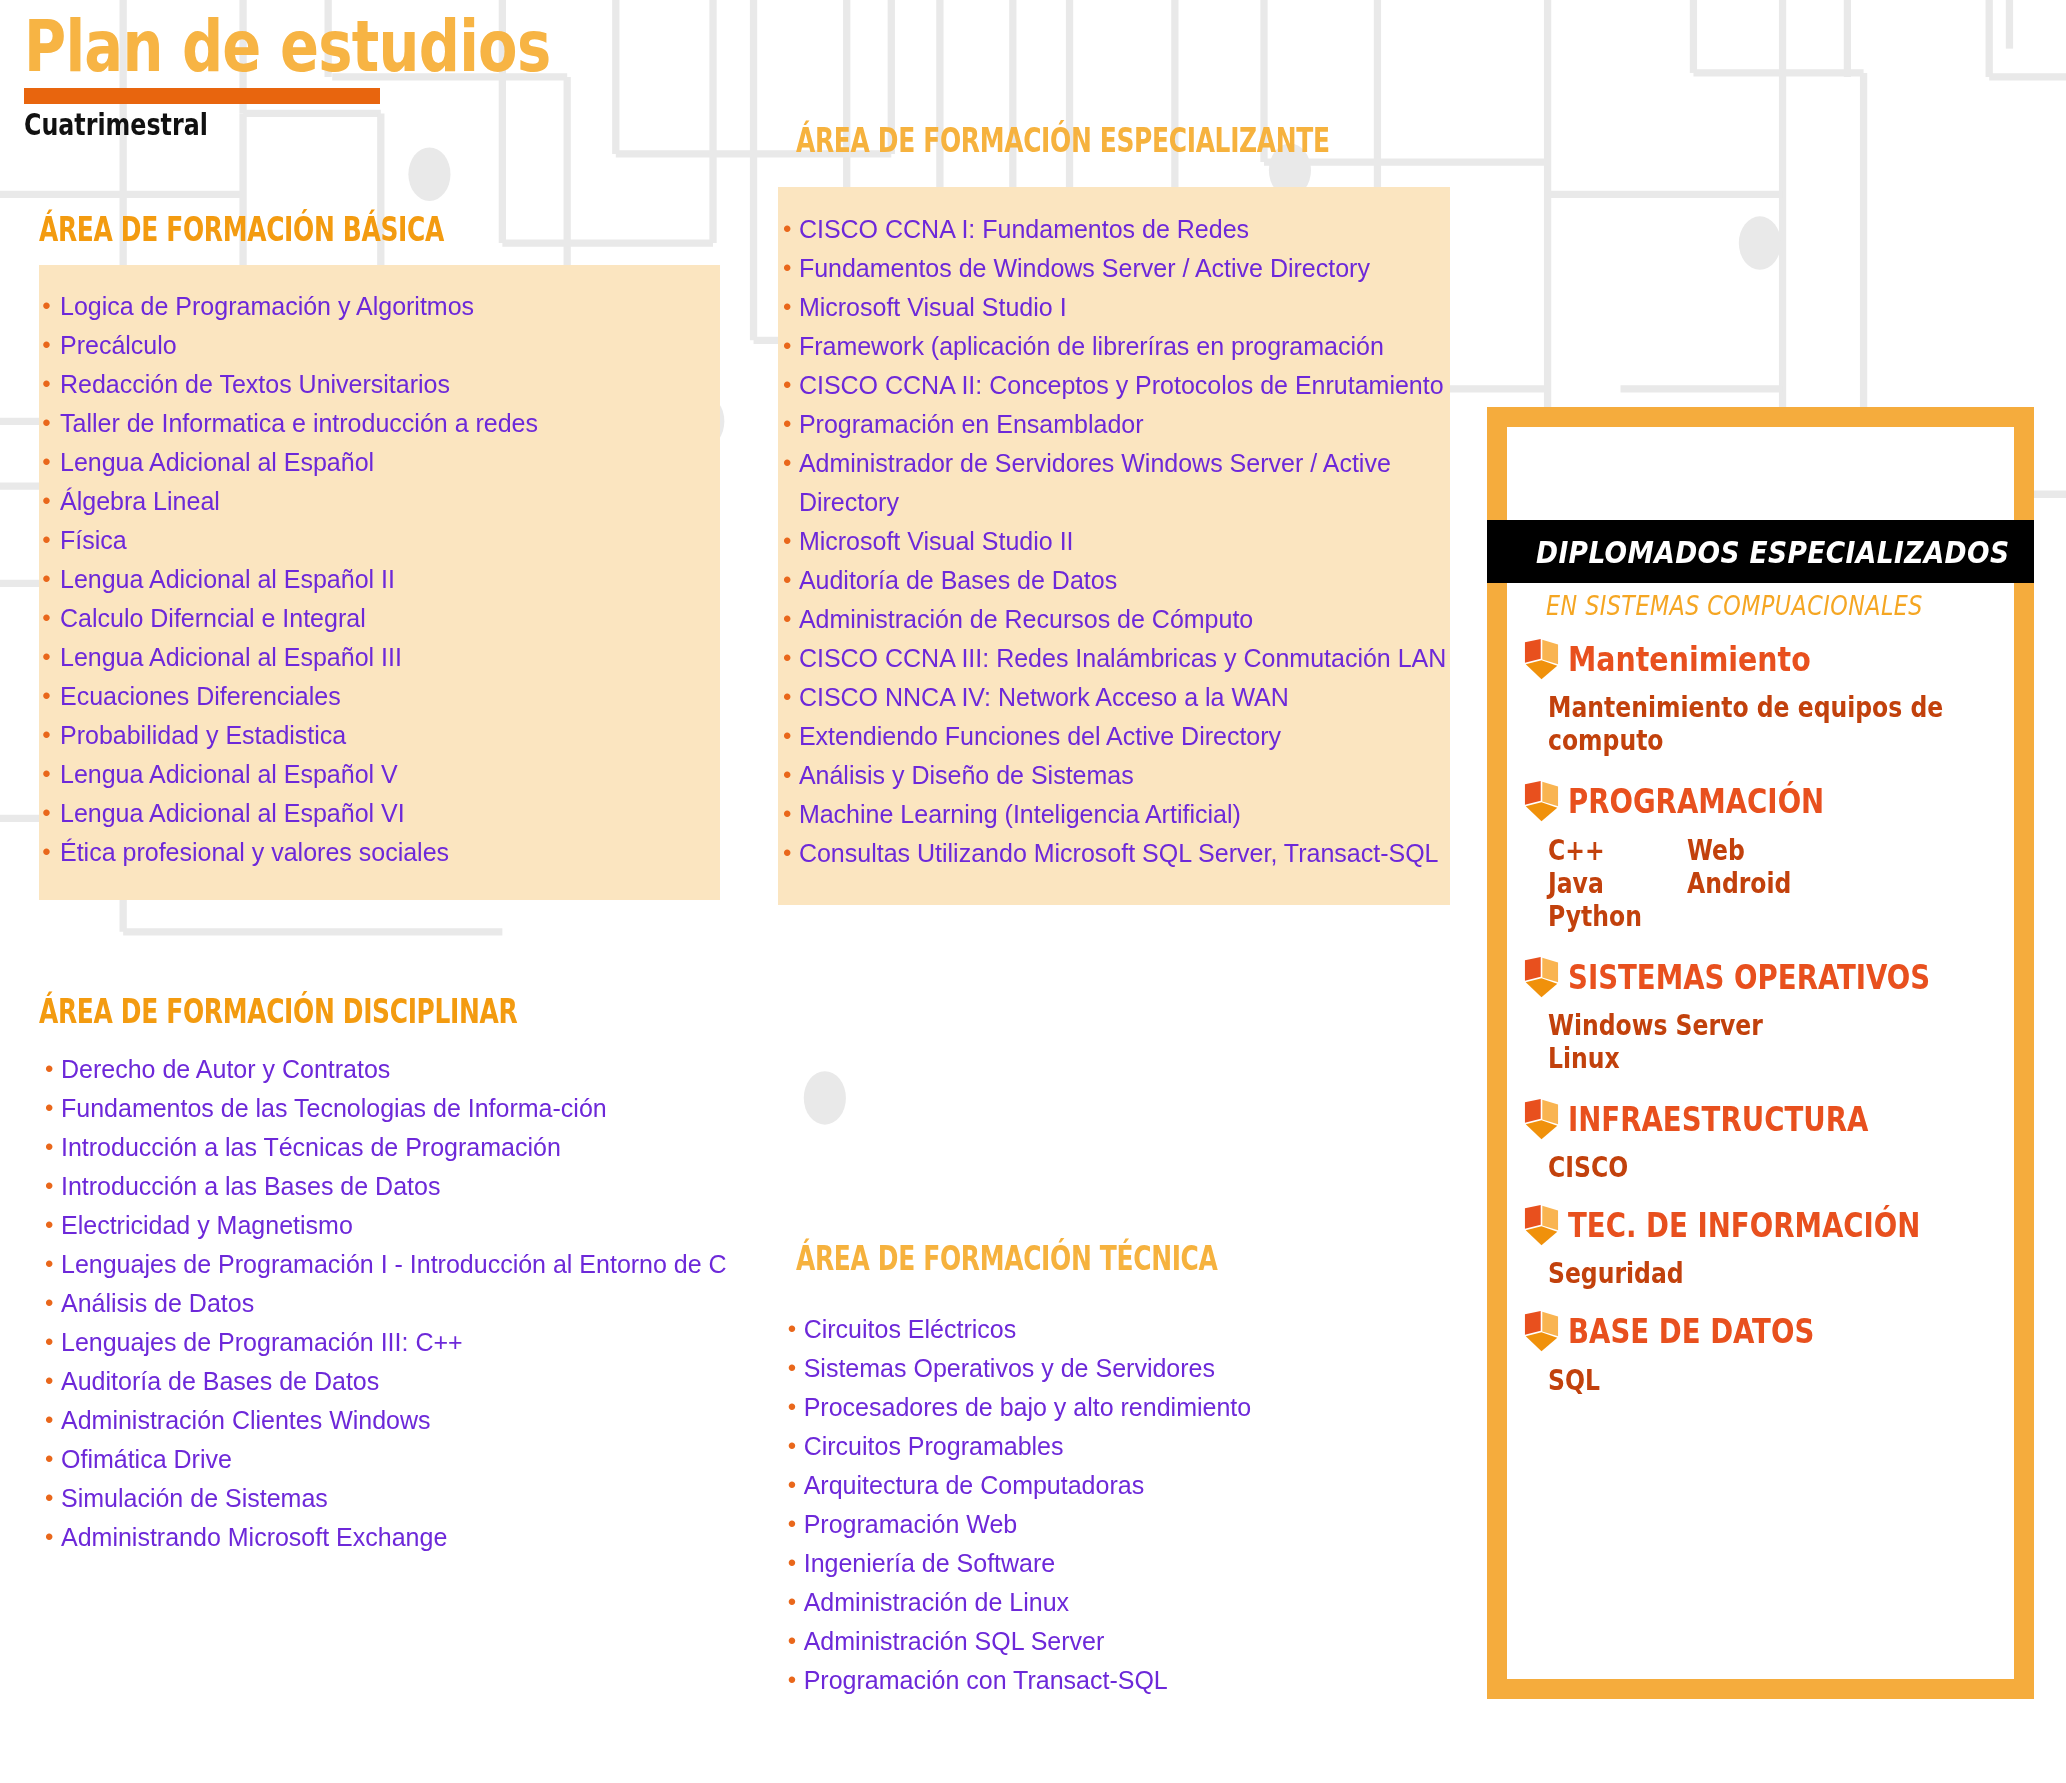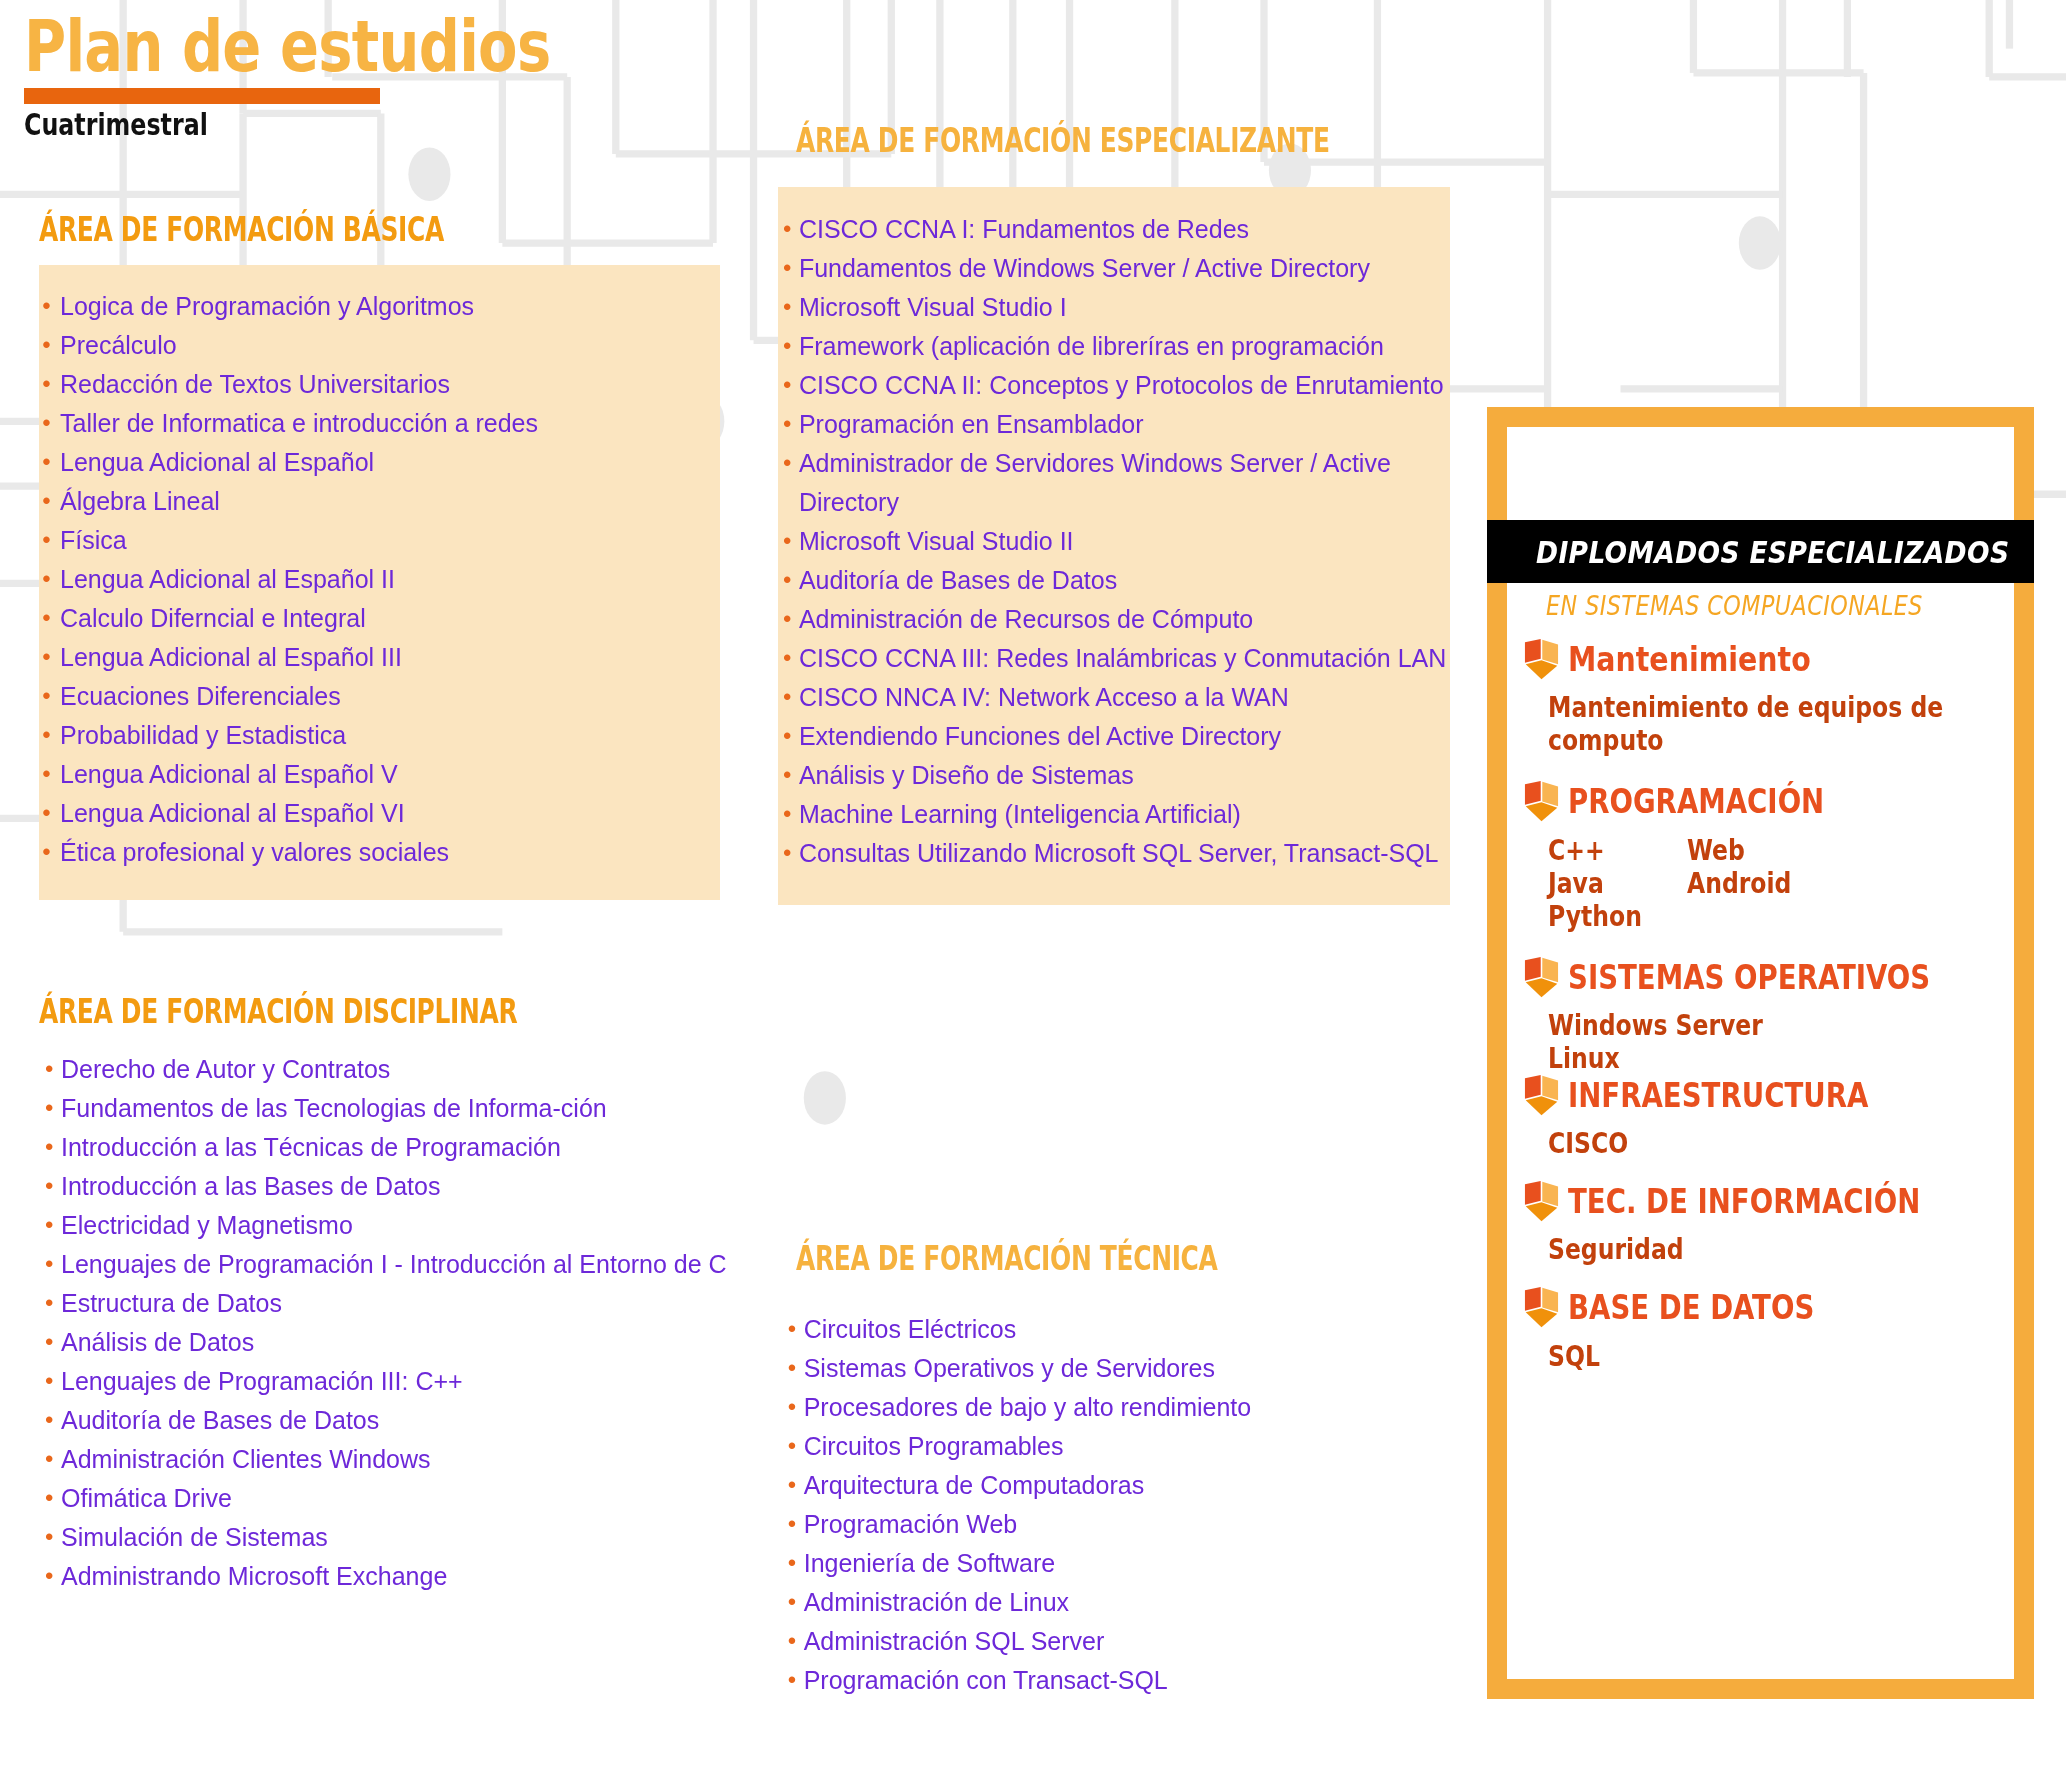--- a/index.html
+++ b/index.html
@@ -314,21 +314,20 @@
 
     <div class="area-heading" id="h-disciplinar">ÁREA DE FORMACIÓN DISCIPLINAR</div>
 
     <ul class="courses tight" id="ul-disciplinar" style="position: absolute; left: 45px; top: 839px; width: 729px;">
         <li>Derecho de Autor y Contratos</li>
         <li>Fundamentos de las Tecnologias de Informa-ción</li>
         <li>Introducción a las Técnicas de Programación</li>
         <li>Introducción a las Bases de Datos</li>
         <li>Electricidad y Magnetismo</li>
         <li>Lenguajes de Programación I - Introducción al Entorno de C</li>
-        <li>Estructura de Datos</li>
         <li>Análisis de Datos</li>
         <li>Lenguajes de Programación III: C++</li>
         <li>Auditoría de Bases de Datos</li>
         <li>Administración Clientes Windows</li>
         <li>Ofimática Drive</li>
         <li>Simulación de Sistemas</li>
         <li>Administrando Microsoft Exchange</li>
       </ul>
 
   </div>
@@ -424,21 +423,21 @@
               <path d="M24,1 L44,7 L44,32 L24,26 Z" fill="#F9B451"></path>
               <path d="M3,32 L23,27 L43,34 L23,51 Z" fill="#F0910B"></path>
             </svg>
             <div class="group-title">SISTEMAS OPERATIVOS</div>
           </div>
           <div class="group-items">
             <div class="gi">Windows Server</div>
             <div class="gi">Linux</div>
           </div>
         </div>
-        <div class="group" style="">
+        <div class="group" style="margin-top: 24px;">
           <div class="group-head">
             <svg viewBox="0 0 46 52" class="cube">
               <path d="M2,4 L22,0 L22,25 L2,30 Z" fill="#E8501E"></path>
               <path d="M24,1 L44,7 L44,32 L24,26 Z" fill="#F9B451"></path>
               <path d="M3,32 L23,27 L43,34 L23,51 Z" fill="#F0910B"></path>
             </svg>
             <div class="group-title">INFRAESTRUCTURA</div>
           </div>
           <div class="group-items">
             <div class="gi">CISCO</div>

